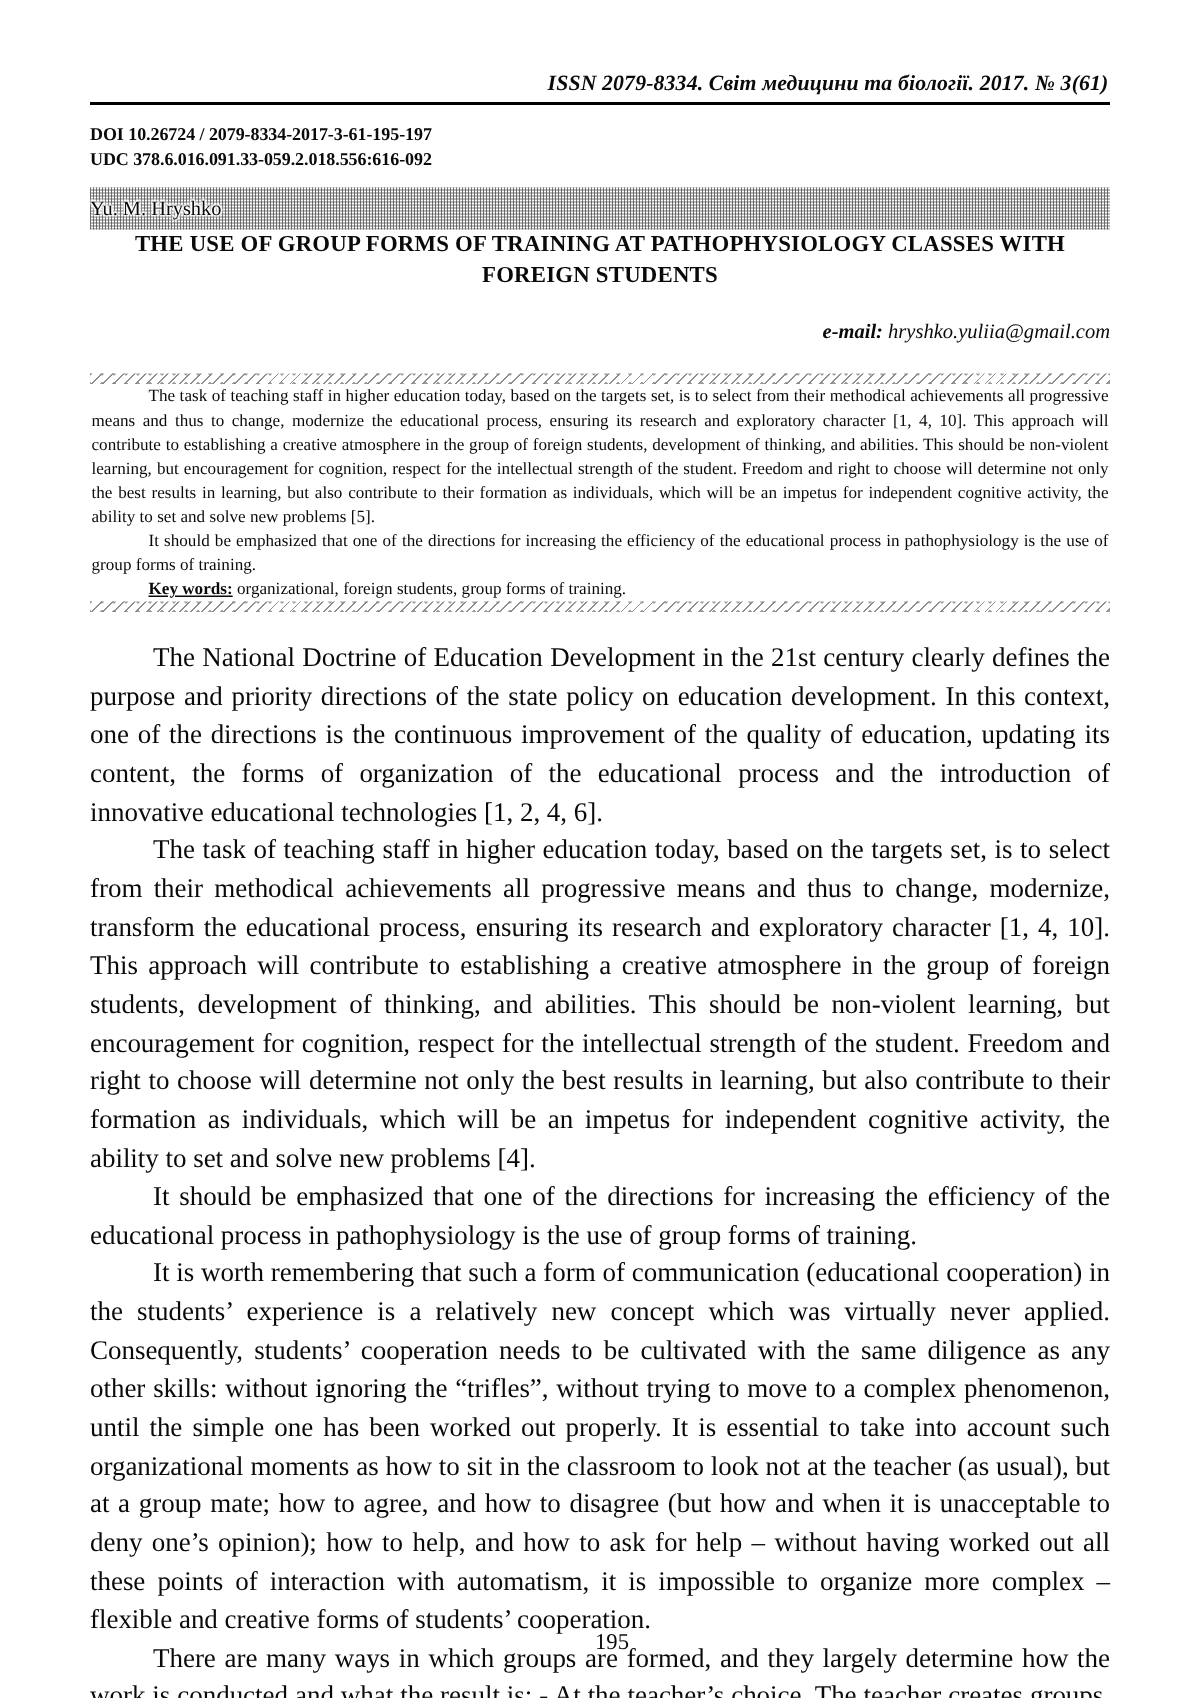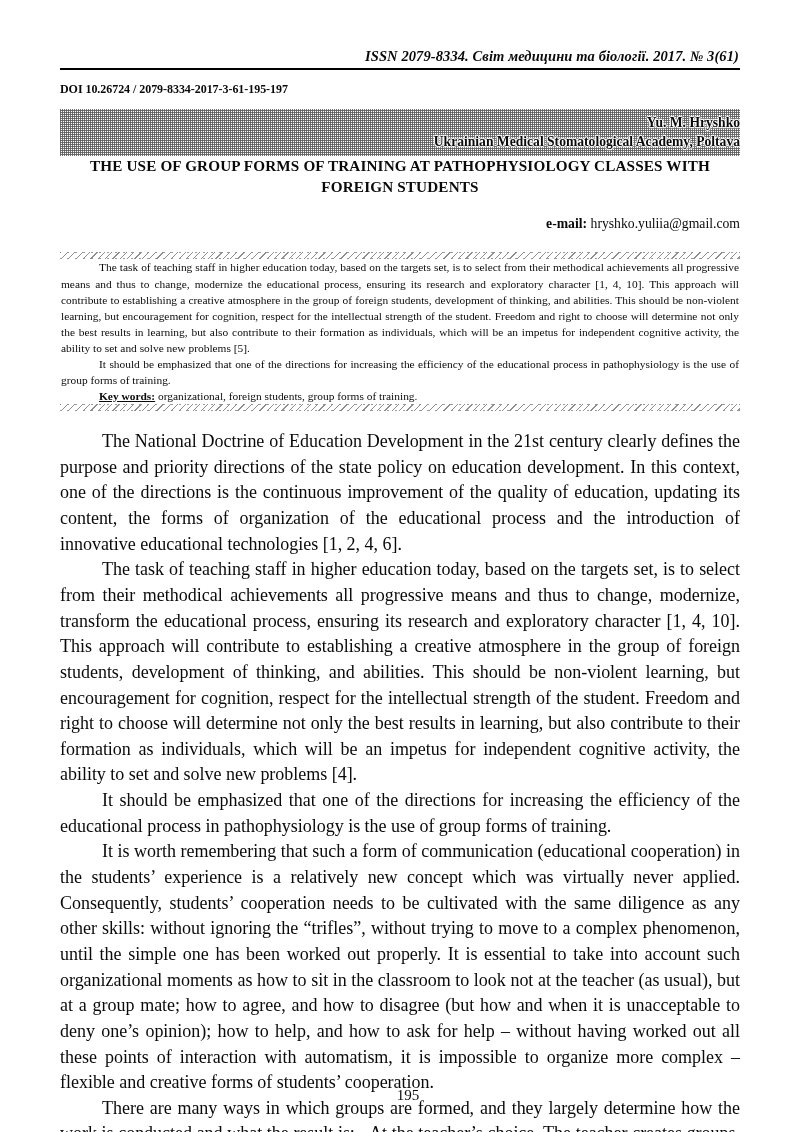--- a/index.html
+++ b/index.html
@@ -47,22 +47,22 @@
     font-weight: bold;
     font-size: 12px;
     line-height: 1.36;
     letter-spacing: -0.05px;
   }
 
   
   .author-band {
     margin-top: 11px;
     padding: 4px 0 5px 0;
-    text-align: right;
-    font-weight: bold;
+    text-align: left;
+    font-weight: normal;
     font-size: 13.6px;
     line-height: 1.42;
     position: relative;
     background-color: #ffffff;
     background-image:
       repeating-linear-gradient(0deg,  rgba(90,90,90,0.85) 0 1px, rgba(255,255,255,0) 1px 2px),
       repeating-linear-gradient(90deg, rgba(90,90,90,0.85) 0 1px, rgba(255,255,255,0) 1px 2px);
     background-size: 2px 2px;
   }
   .author-band .band-txt {
@@ -81,20 +81,21 @@
     line-height: 1.36;
     letter-spacing: 0.15px;
   }
 
   
   .email-line {
     margin-top: 17px;
     text-align: right;
     font-size: 13.7px;
     line-height: 1.3;
+    font-style: italic;
   }
   .email-line b { font-weight: bold; }
 
   
   .abstract-block {
     margin-top: 13px;
     padding: 7px 0 5px 0;
     position: relative;
   }
   .zig {
@@ -155,24 +156,24 @@
 </style>
 </head>
 <body>
 
 <div class="page">
 
   <div class="running-head">ISSN 2079-8334. Світ медицини та біології. 2017. № 3(61)</div>
   <div class="head-rule"></div>
 
   <div class="ident-line">DOI 10.26724 / 2079-8334-2017-3-61-195-197</div>
+  <div class="ident-line">UDC 378.6.016.091.33-059.2.018.556:616-092</div>
 
   <div class="author-band">
     <span class="band-txt">Yu. M. Hryshko</span>
-    <span class="band-txt">Ukrainian Medical Stomatological Academy, Poltava</span>
   </div>
 
   <div class="article-title">THE USE OF GROUP FORMS OF TRAINING AT PATHOPHYSIOLOGY CLASSES WITH FOREIGN STUDENTS</div>
 
   <div class="email-line">
     <b>e-mail:</b>
     <span>hryshko.yuliia@gmail.com</span>
   </div>
 
   <div class="abstract-block">

